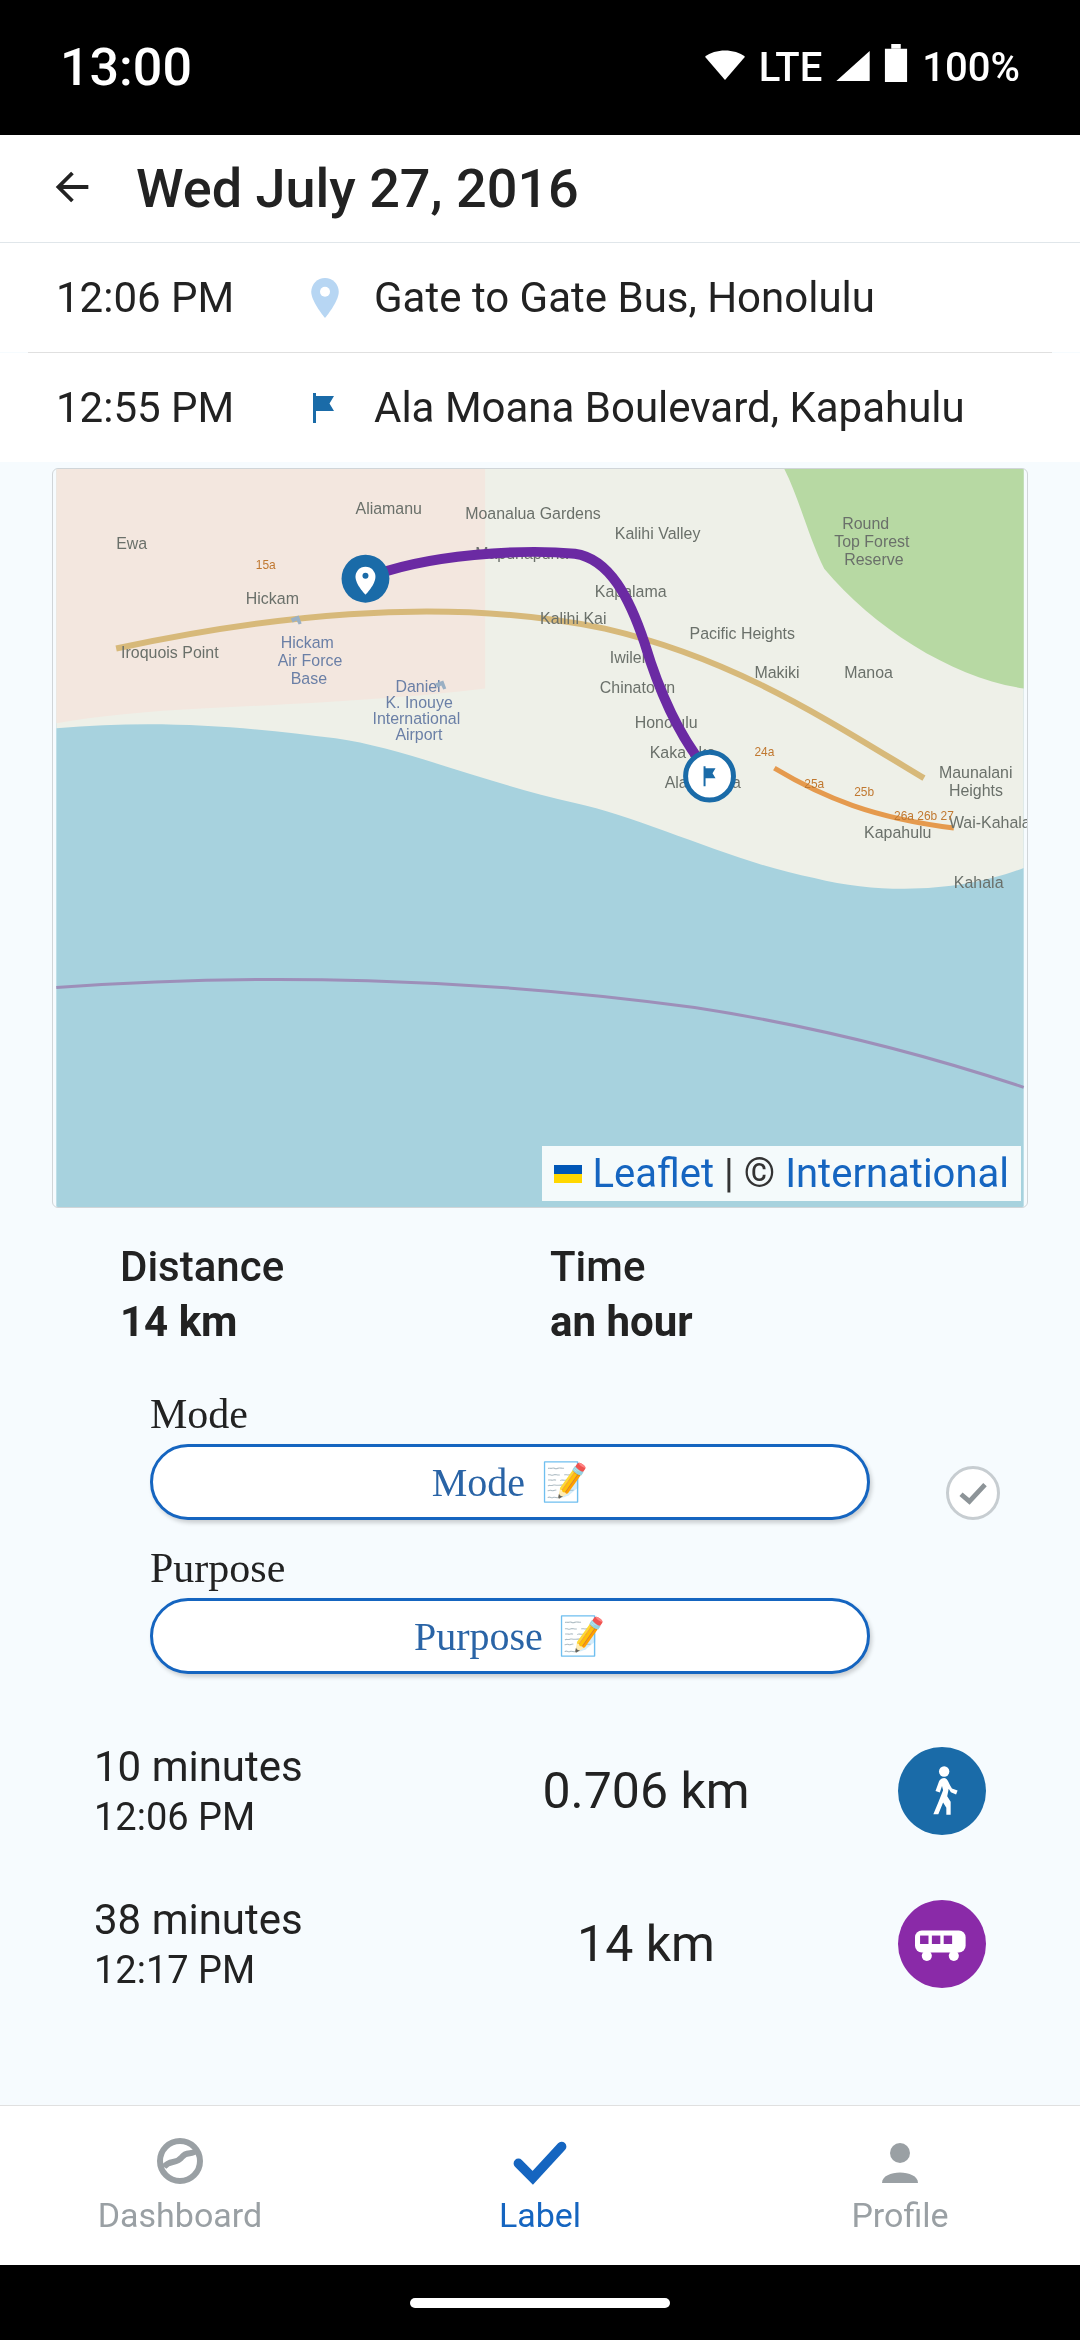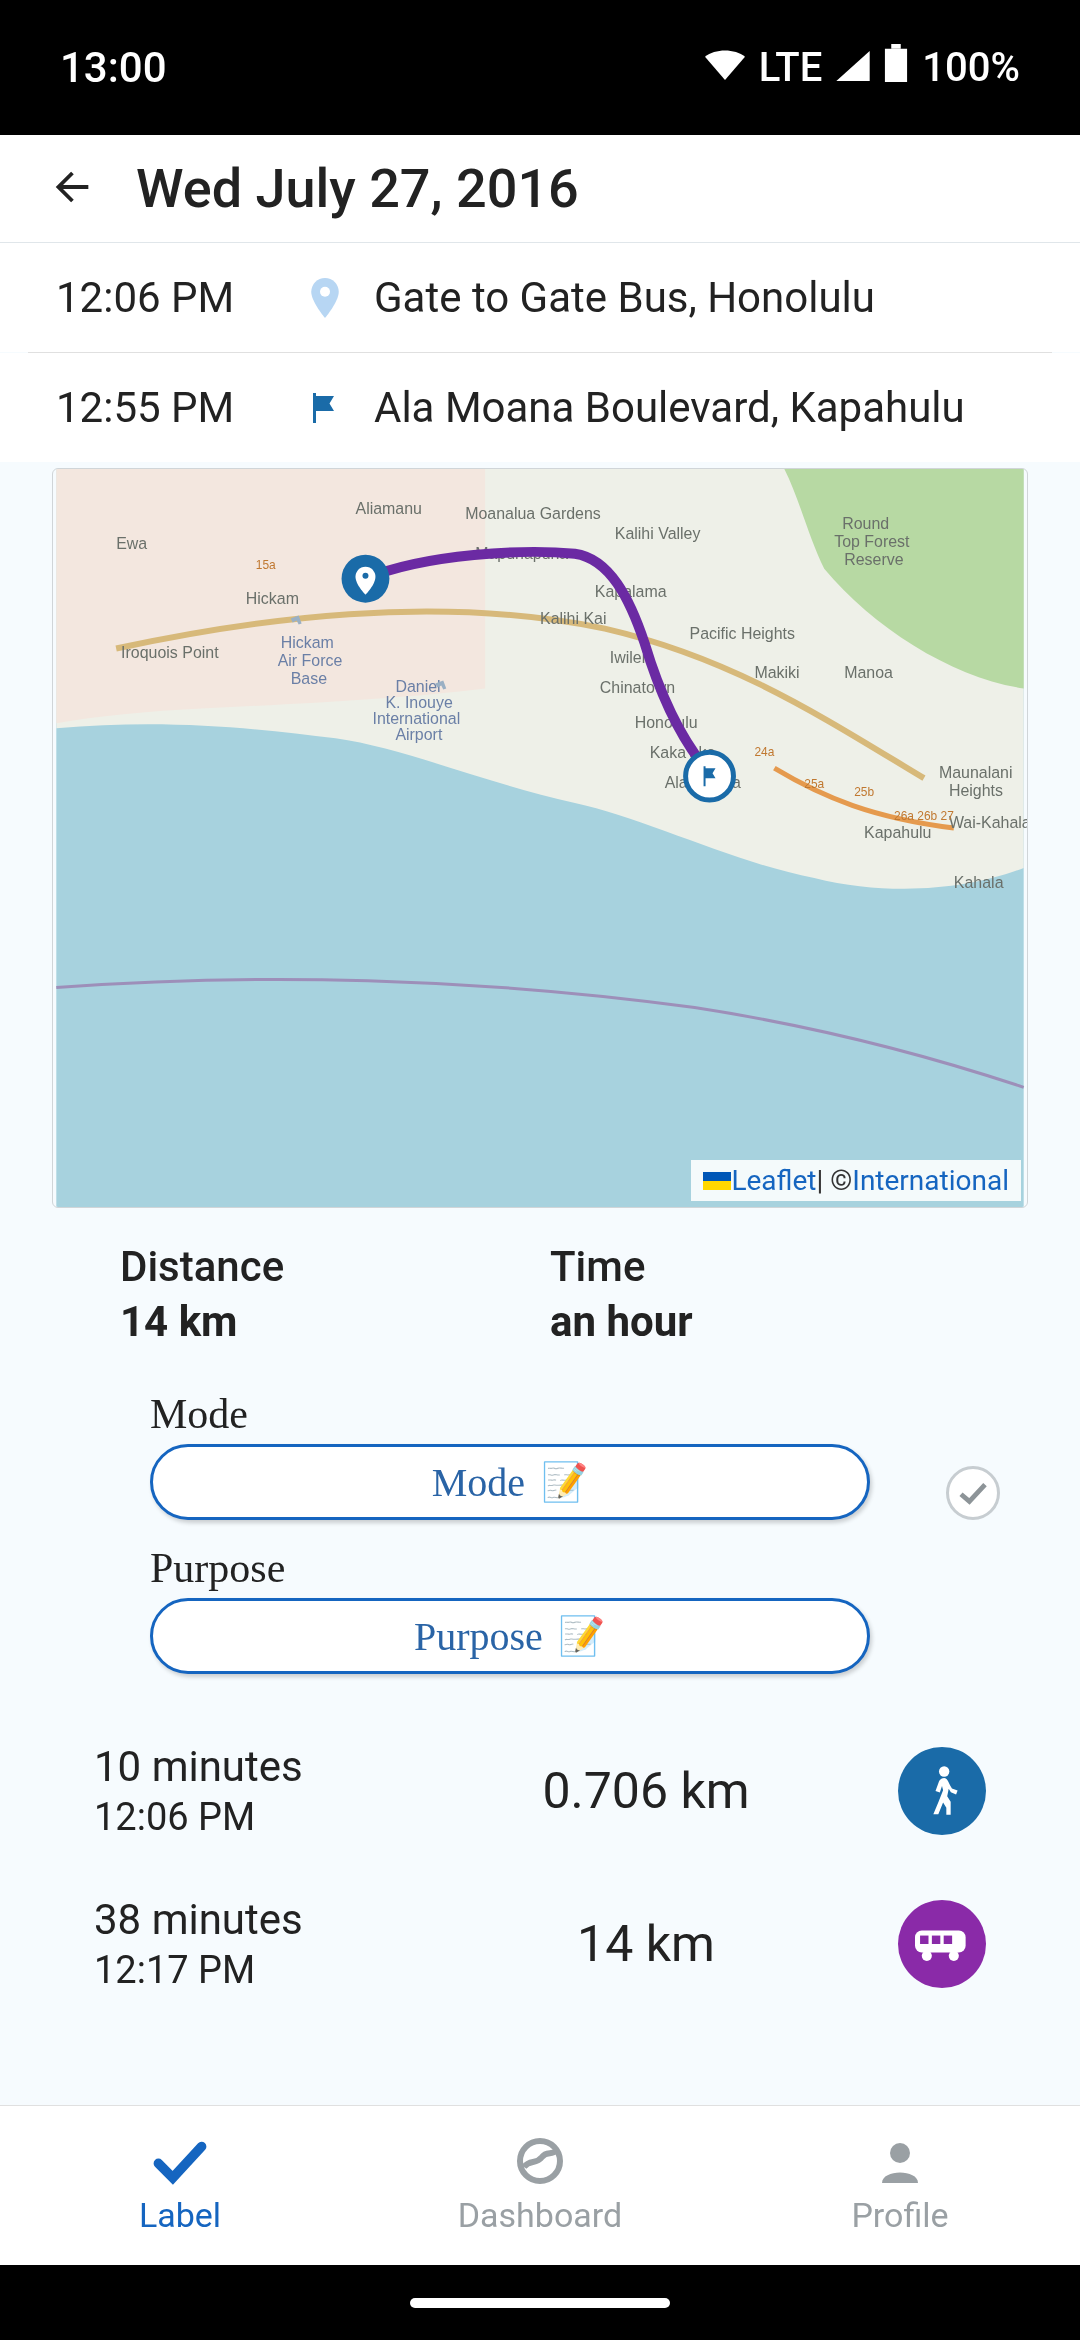--- a/index.html
+++ b/index.html
@@ -17,21 +17,21 @@
     height: 135px;
     background: #000;
     color: #fff;
     display: flex;
     align-items: center;
     justify-content: space-between;
     padding: 0 60px;
     font-size: 40px;
     font-weight: 500;
   }
-  .status-left { font-size: 42px; text-align: center; }
+  .status-left { font-size: 52px; text-align: center; }
   .status-right { display: flex; align-items: center; gap: 14px; }
   .wifi-icon, .sig-icon, .batt-icon { display: inline-block; }
 
   
   .app {
     position: absolute;
     top: 135px; bottom: 75px; left: 0; right: 0;
     background: #f6fbfe;
     display: flex;
     flex-direction: column;
@@ -73,23 +73,23 @@
     overflow: hidden;
     position: relative;
     height: 740px;
     margin-top: 6px;
   }
   .map-svg { width: 100%; height: 100%; display: block; }
   .map-attr {
     position: absolute; right: 6px; bottom: 6px;
     background: rgba(255,255,255,0.88);
     padding: 4px 12px;
-    font-size: 28px;
+    font-size: 40px;
     color: #333;
-    display: flex; align-items: center; 
+    display: flex; align-items: center; gap: 10px;
   }
   .map-attr a { color: #1565c0; text-decoration: none; }
   .uk-flag { width: 28px; height: 18px; background: linear-gradient(to bottom, #0057b7 0%, #0057b7 50%, #ffd700 50%, #ffd700 100%); display:inline-block; }
 
   
   .summary {
     display: flex;
     padding: 34px 100px 10px 120px;
   }
   .summary-col { flex: 1; }
@@ -382,33 +382,33 @@
             <rect x="10" y="5" width="5" height="5" fill="#8a2aa8"></rect>
             <rect x="17" y="5" width="5" height="5" fill="#8a2aa8"></rect>
           </svg>
       </div>
     </div>
   </div>
 
 </div>
 
 <div class="tab-bar">
-  <div class="tab active">
-    <svg viewBox="0 0 24 20">
-        <path fill="none" stroke="#1565c0" stroke-width="4" stroke-linecap="round" d="M3 11 L9 17 L21 4"></path>
-      </svg>
-    <span>Label</span>
-  </div>
   <div class="tab">
     <svg viewBox="0 0 24 24">
         <circle cx="12" cy="12" r="10" fill="none" stroke="#9aa0a4" stroke-width="3"></circle>
         <path d="M4 15 C7 11 10 14 13 10 C15 7 18 9 20 7" fill="none" stroke="#9aa0a4" stroke-width="3"></path>
       </svg>
     <span>Dashboard</span>
   </div>
+  <div class="tab active">
+    <svg viewBox="0 0 24 20">
+        <path fill="none" stroke="#1565c0" stroke-width="4" stroke-linecap="round" d="M3 11 L9 17 L21 4"></path>
+      </svg>
+    <span>Label</span>
+  </div>
   <div class="tab">
     <svg viewBox="0 0 24 24">
         <circle cx="12" cy="8" r="5" fill="#9aa0a4"></circle>
         <path d="M3 23 C3 16 21 16 21 23 Z" fill="#9aa0a4"></path>
       </svg>
     <span>Profile</span>
   </div>
 </div>
 
 <div class="nav-bar">

